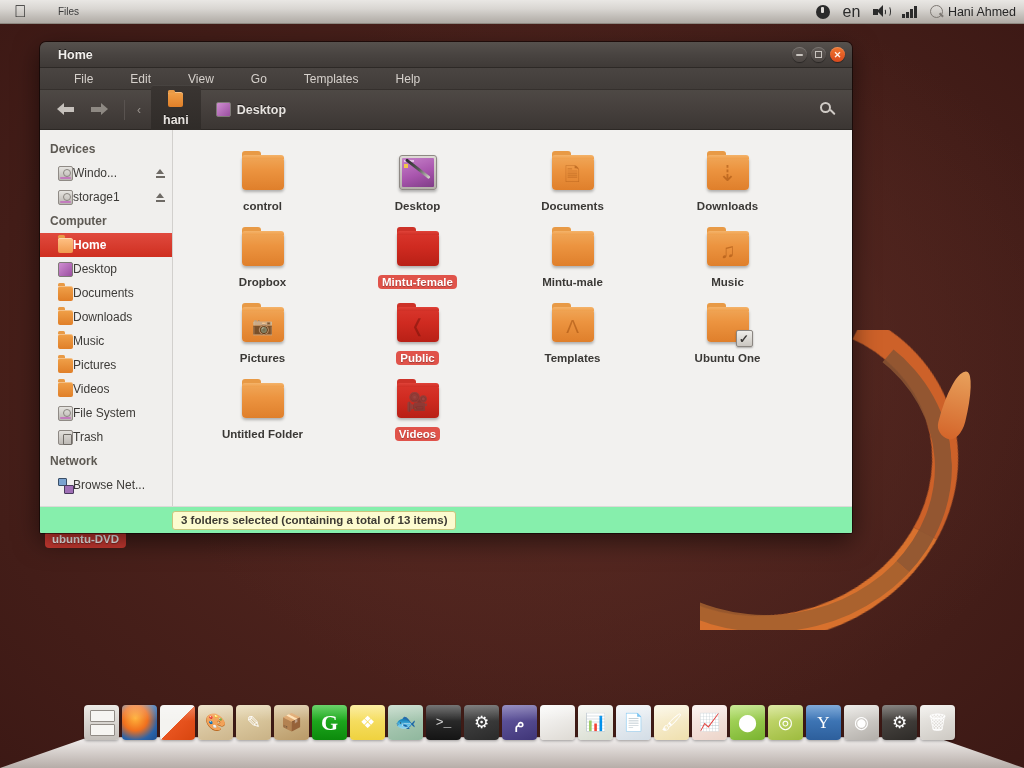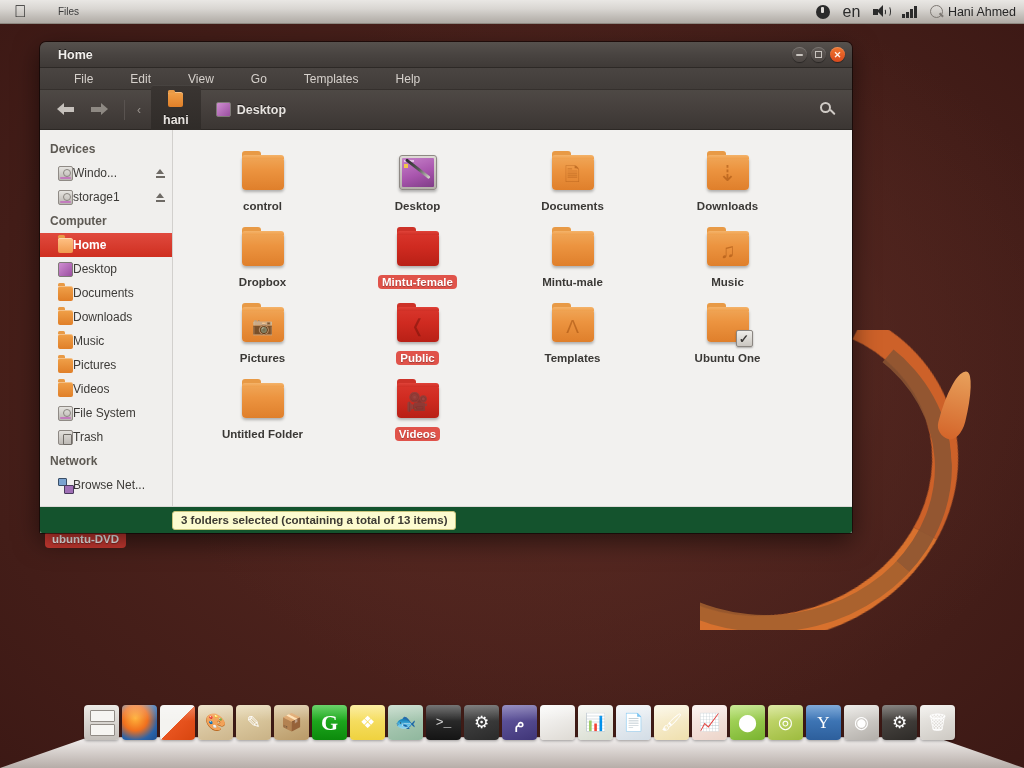--- a/index.html
+++ b/index.html
@@ -312,21 +312,21 @@
   .deskicon .scr::after{content:"";position:absolute;left:2px;top:6px;width:4px;height:4px;background:#f0c84a;}
   .deskicon .pen {
     position:absolute; left:6px; top:2px; width:30px; height:3px;
     background:linear-gradient(90deg,#2c2c2c 0%, #5a5a5a 55%, #d9d4cd 100%);
     transform:rotate(38deg); transform-origin:left center; border-radius:1px;
   }
 
   
   .statusbar {
     position:absolute; left:0; right:0; bottom:0; height:27px;
-    background:#14532d; border-top:1px solid #dcdad7;
+    background:#86efac; border-top:1px solid #dcdad7;
     display:flex; align-items:center;
   }
   .tip {
     margin-left:132px;
     background:#fcfbcf; border:1px solid #c9c57d;
     padding:2px 8px 3px; border-radius:3px;
     font-size:11.5px; font-weight:bold; color:#3c3a33;
   }
 
   

